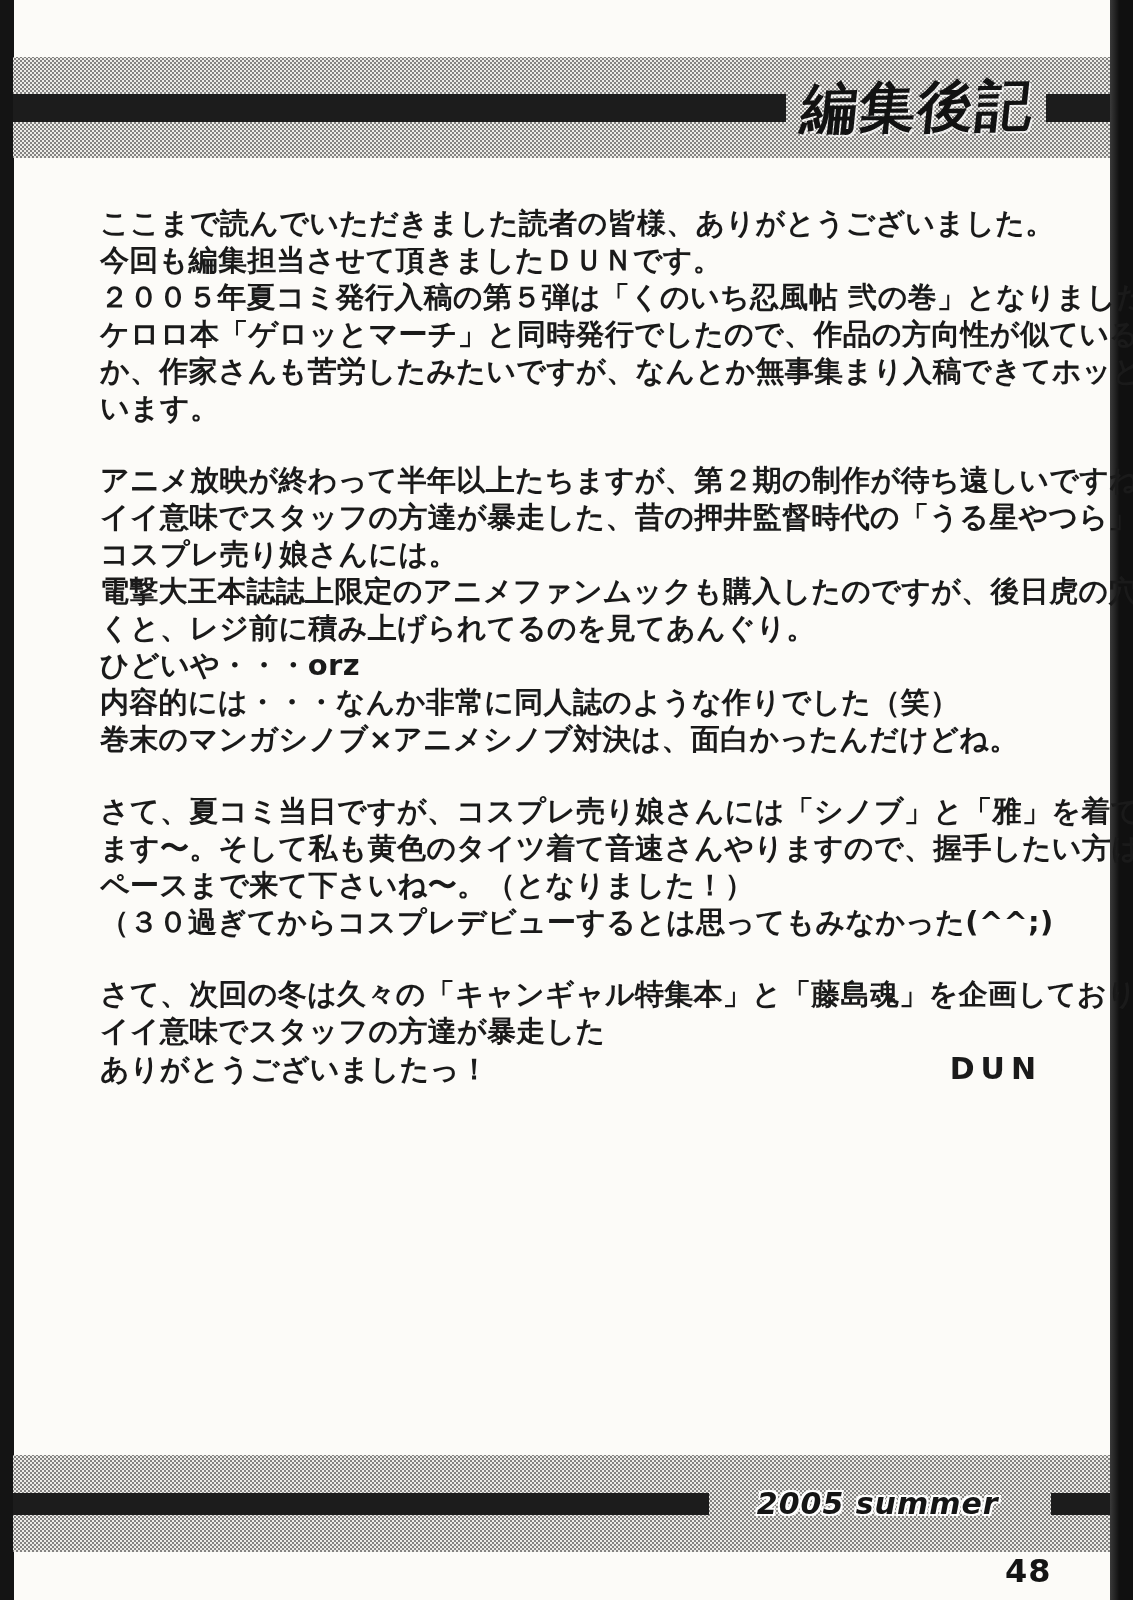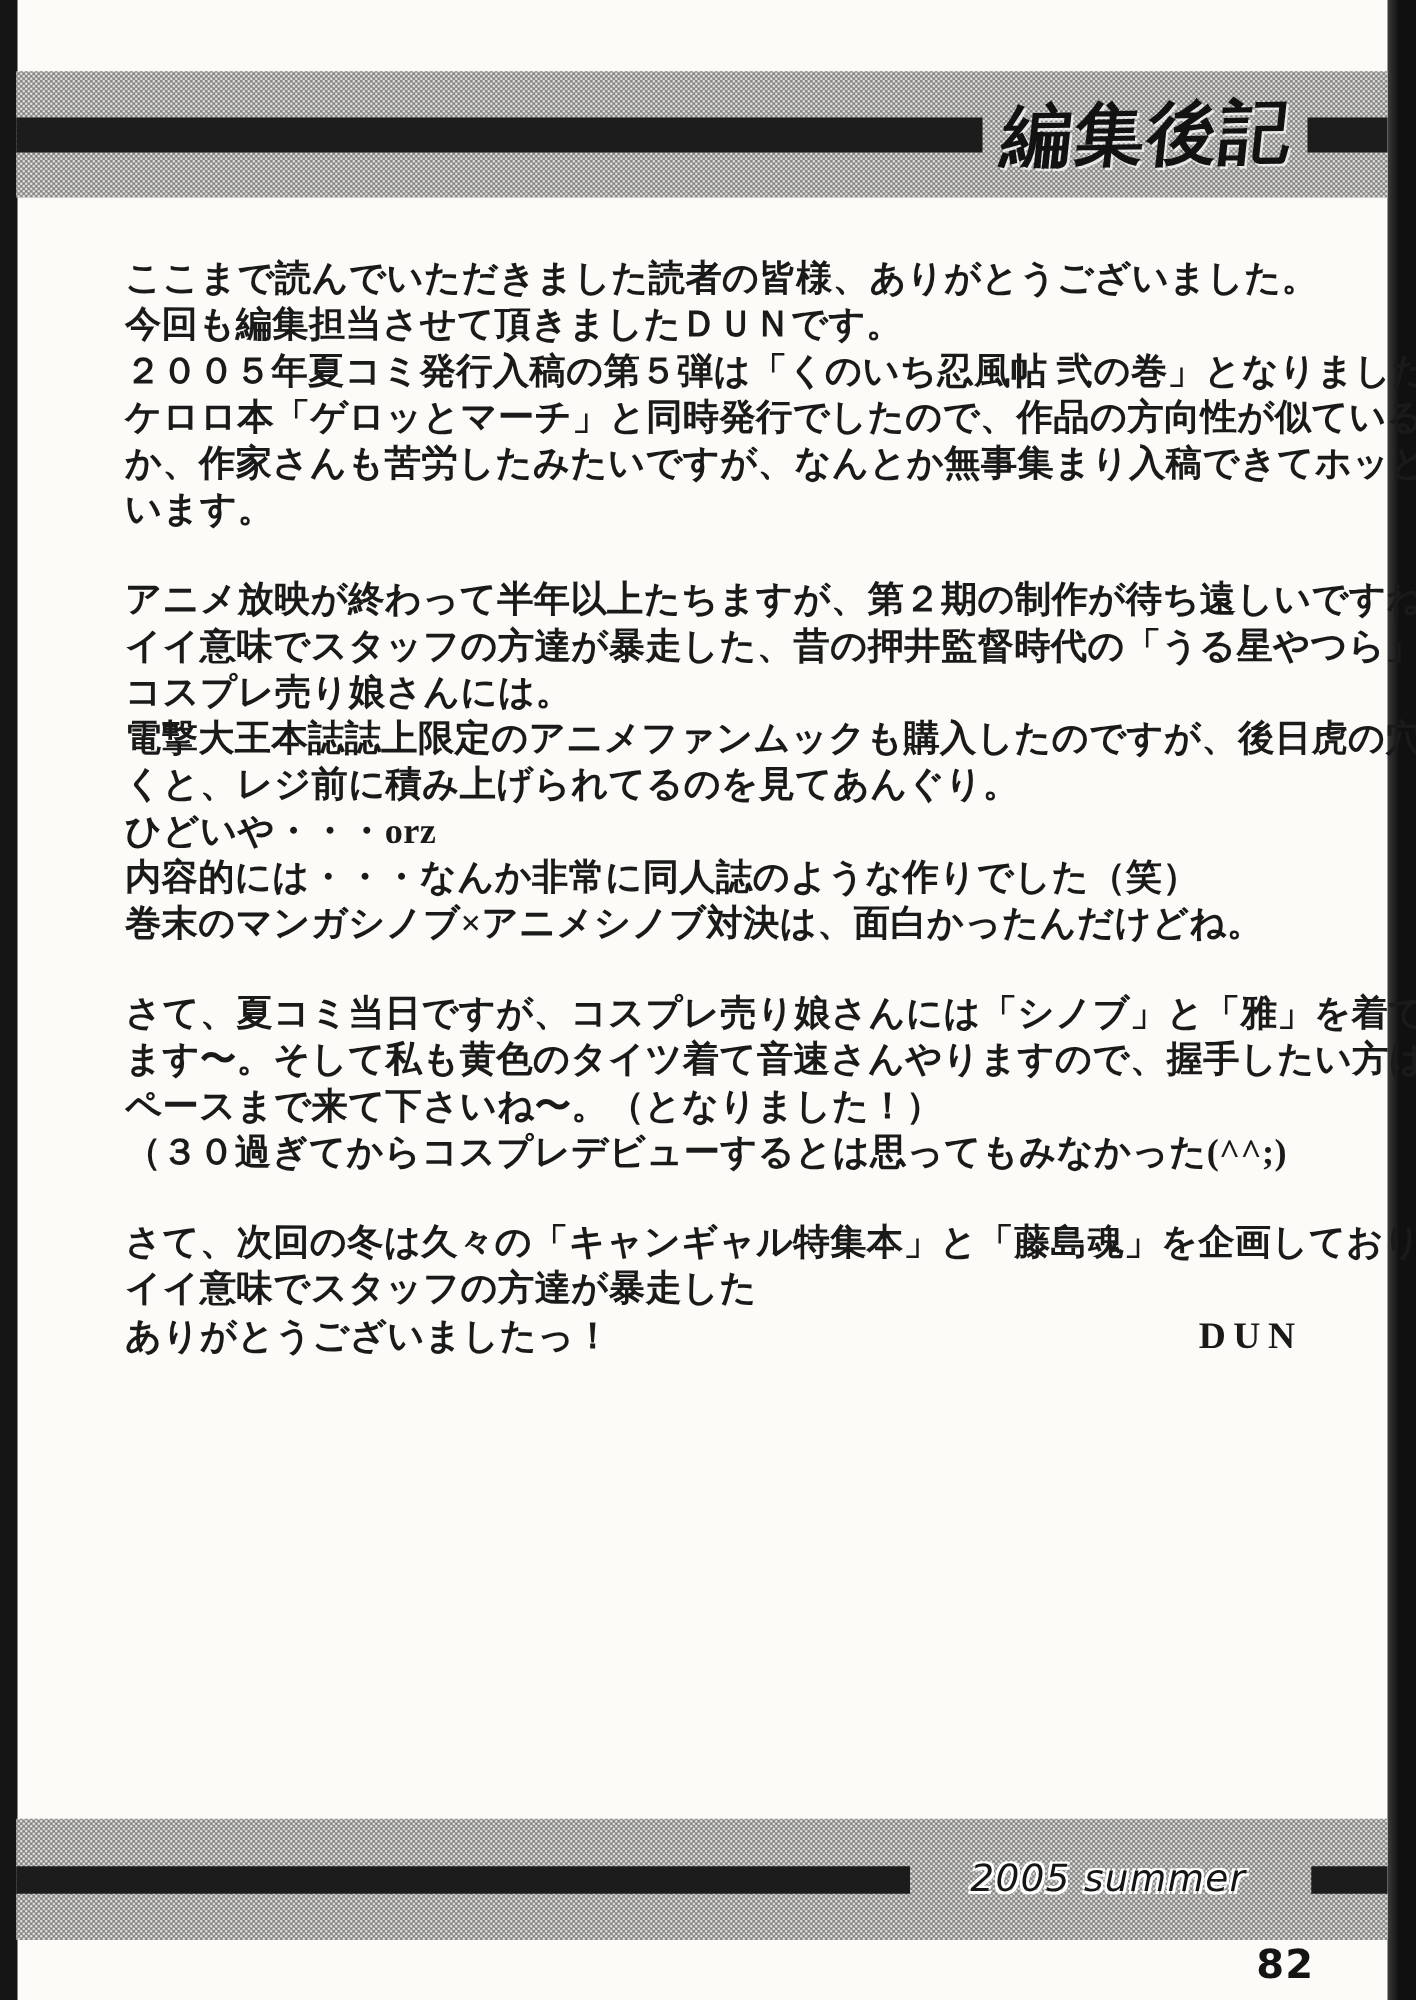--- a/index.html
+++ b/index.html
@@ -35,35 +35,35 @@
   .hbar-right{width:64px;margin-left:12px;}
   .header-title{
     margin:0 0 0 16px;font-size:56px;font-weight:900;color:#121212;
     transform:skewX(-7deg) rotate(-1deg);letter-spacing:2px;white-space:nowrap;
     text-shadow:2px 2px 0 rgba(255,255,255,.7);
   }
 
   
   .content{position:absolute;left:100px;top:205px;width:942px;color:#1a1a1a;}
   .block{margin:0 0 35px 0;}
-  .line{font-size:29px;line-height:37px;font-weight:700;letter-spacing:.3px;white-space:nowrap;font-family:Liberation Serif, serif;}
+  .line{font-size:29px;line-height:37px;font-weight:700;letter-spacing:.3px;white-space:nowrap;}
   .sig-row{display:flex;justify-content:space-between;align-items:baseline;}
   .sig{font-size:30px;font-weight:700;letter-spacing:6px;margin-right:0;}
 
   
   .banner{position:absolute;left:0;top:1030px;width:1133px;height:340px;}
 
   
   .footer-band{position:absolute;left:13px;top:1455px;width:1097px;height:97px;
     display:flex;align-items:center;}
   .fbar{background:#1c1c1c;height:22px;}
   .fbar-left{width:762px;}
   .fbar-right{width:65px;margin-left:52px;}
   .season{
-    margin-left:48px;font-size:30px;font-weight:400;font-style:italic;color:#151515;
+    margin-left:48px;font-size:30px;font-weight:700;font-style:italic;color:#151515;
     letter-spacing:1px;white-space:nowrap;
     text-shadow:2px 2px 0 #fff,-2px -2px 0 #fff,2px -2px 0 #fff,-2px 2px 0 #fff;
   }
   .page-number{position:absolute;left:1005px;top:1552px;font-size:32px;font-weight:800;
     color:#141414;letter-spacing:1px;}
 </style>
 </head>
 <body>
 
 <div class="page">
@@ -124,15 +124,15 @@
     
     
   </section>
 
   <footer class="footer-band halftone">
     <div class="fbar fbar-left"></div>
     <div class="season">2005 summer</div>
     <div class="fbar fbar-right"></div>
   </footer>
 
-  <div class="page-number">82</div>
+  <div class="page-number">48</div>
 
 </div>
 
 </body></html>

